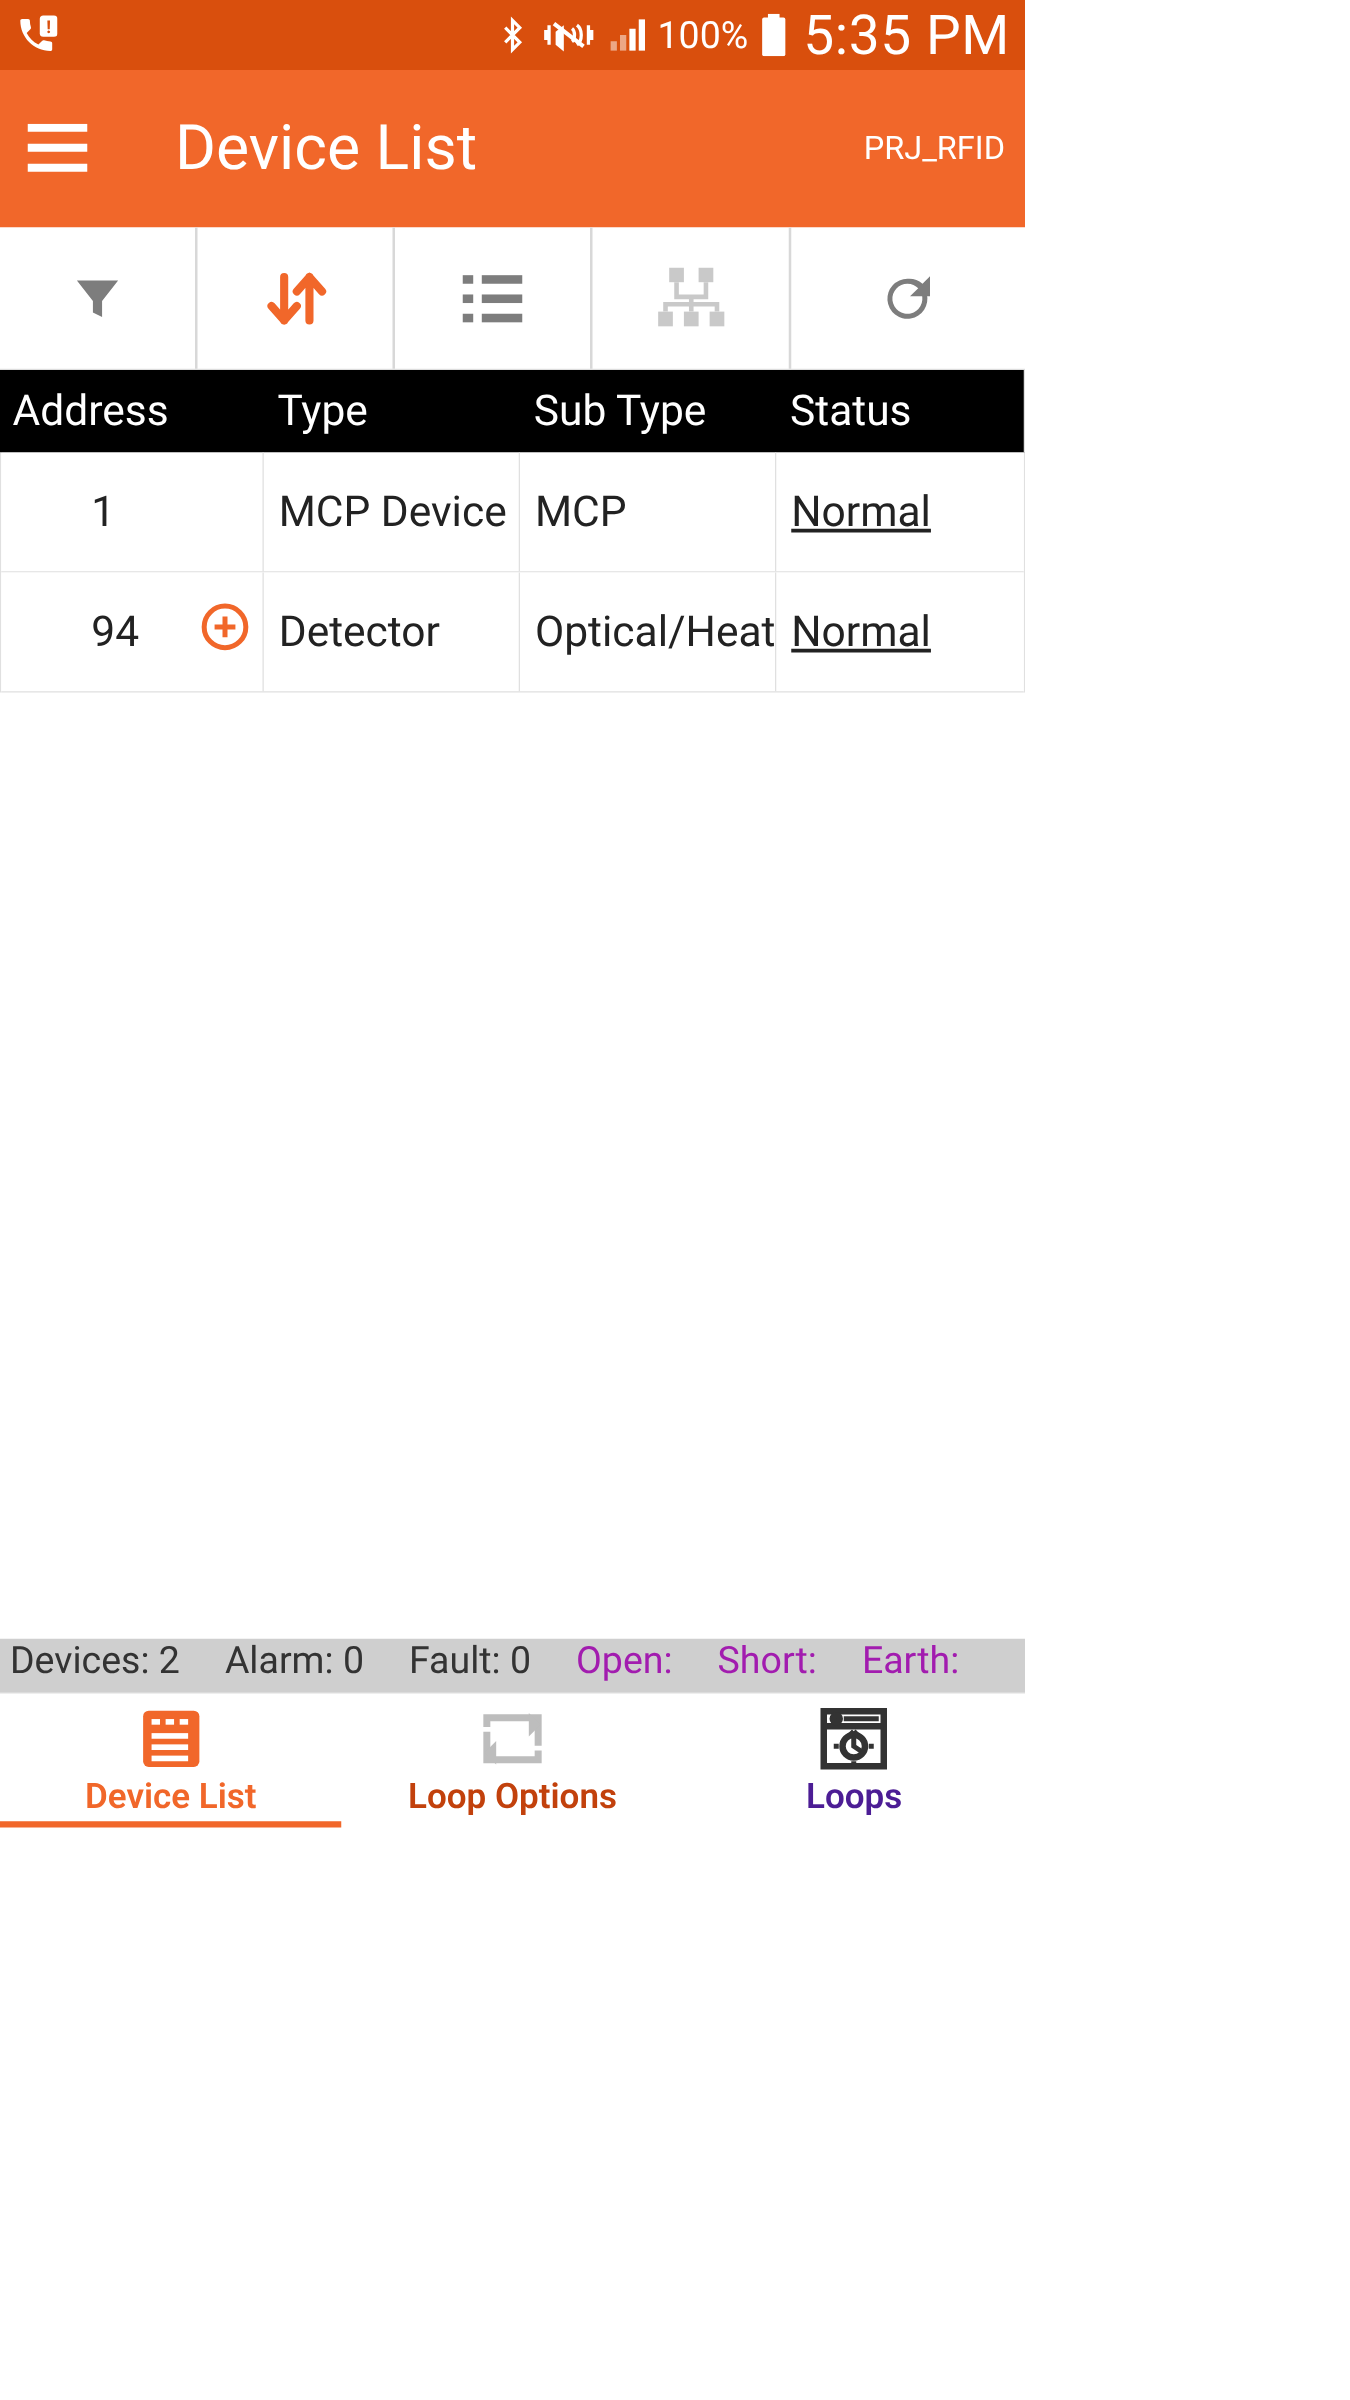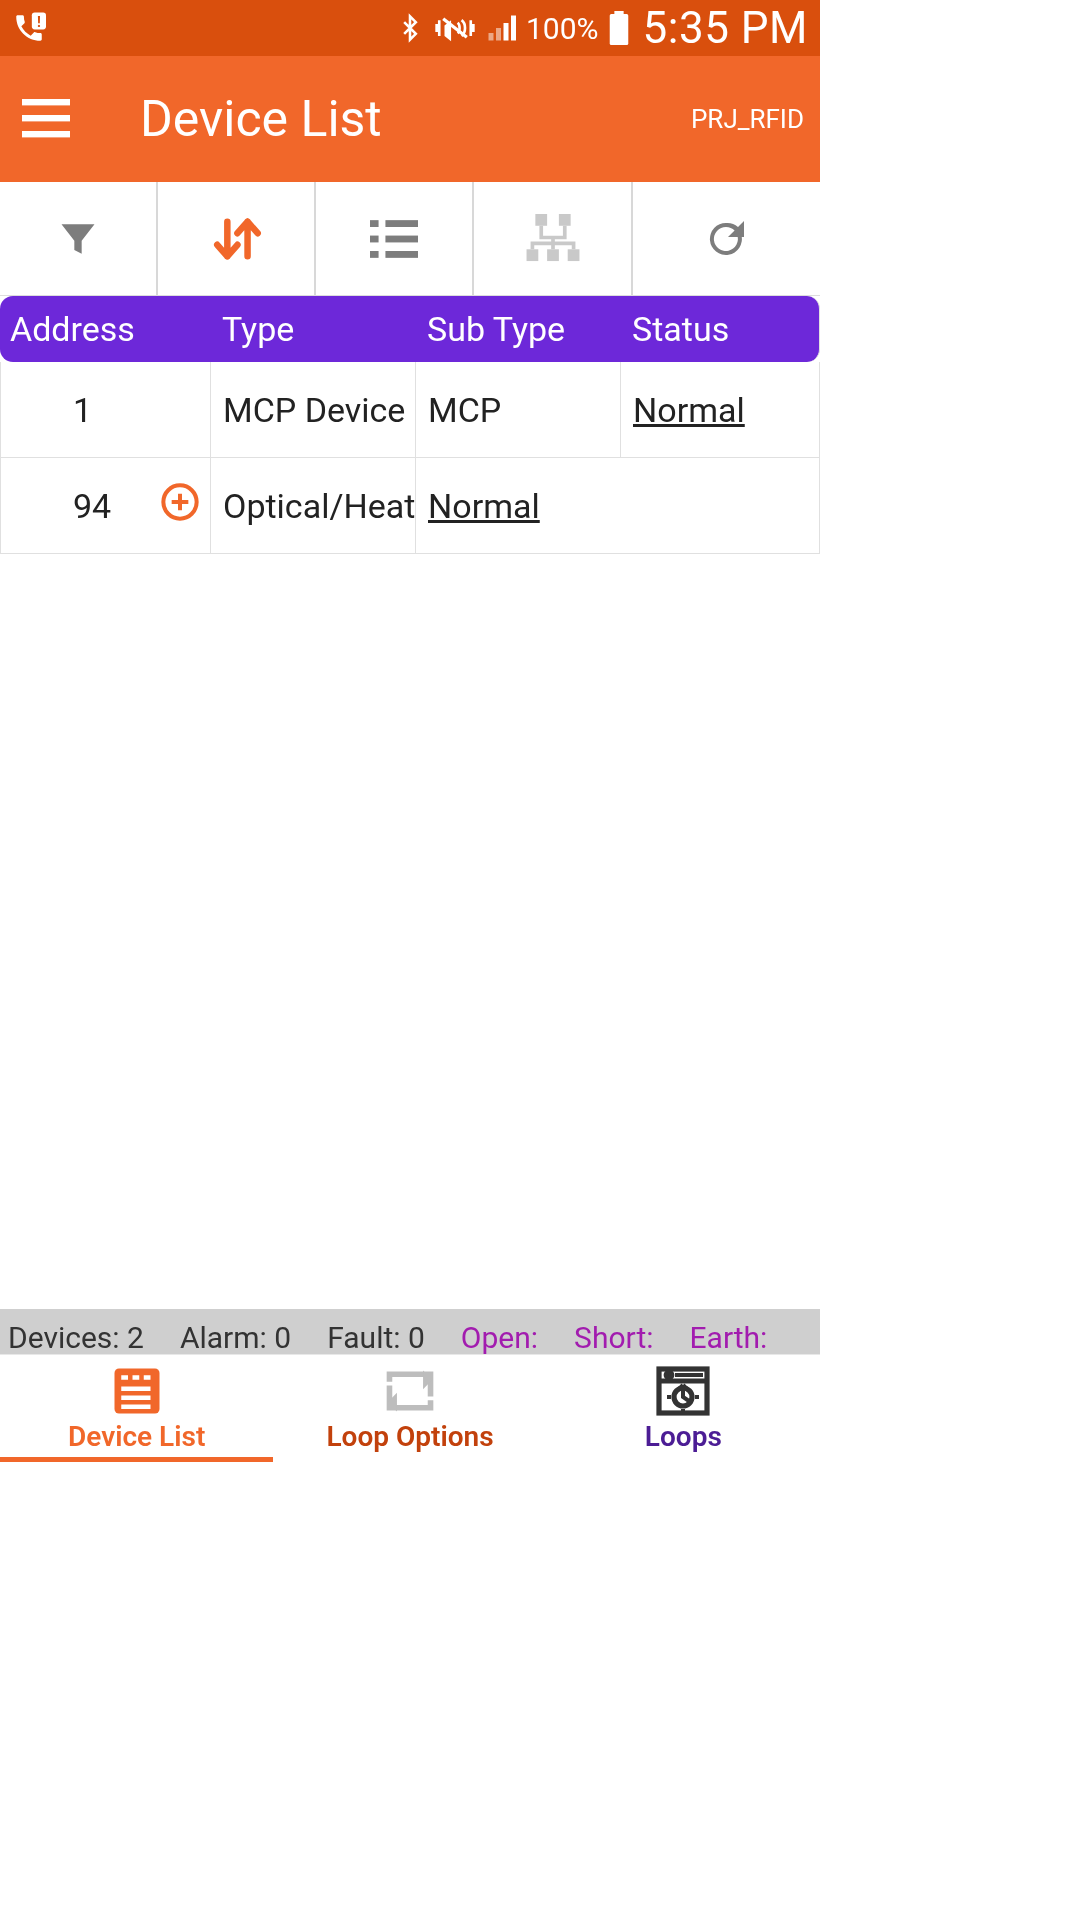--- a/index.html
+++ b/index.html
@@ -49,27 +49,26 @@
     border-right: 2px solid #d8d8d8;
     cursor: pointer;
   }
   .toolbar .tbtn:first-child { flex:1; }
   .toolbar .tbtn:last-child { flex: 1.2; border-right: none; }
   .toolbar svg { display:block; }
 
   
   .table-head {
     height: 66px;
-    background: #6d28d9;
+    background: #000000;
     display: flex;
     color: #fff;
     font-size: 34px;
     align-items: center;
     border-right: 1px solid #e0e0e0;
-    border-radius: 13px;
   }
   .col-address { width: 210px; padding-left: 10px; }
   .col-type    { width: 205px; padding-left: 12px; }
   .col-subtype { width: 205px; padding-left: 12px; }
   .col-status  { flex: 1;      padding-left: 12px; }
 
   
   .table-body { border-left: 1px solid #e0e0e0; border-right: 1px solid #e0e0e0;}
   .row {
     height: 96px;
@@ -82,26 +81,26 @@
   }
   .row > div { height:100%; display:flex; align-items:center; border-right:1px solid #e0e0e0;}
   .row > div:last-child { border-right:none;text-decoration:underline;}
   .row .col-address { justify-content:flex-start; padding-left:72px; position:relative; }
   .row .col-subtype { white-space: nowrap; }
   .addr-icon { position:absolute; right:10px; top:50%; transform:translateY(-50%);}
 
   
   .summary-bar {
     position: absolute;
-    bottom: 107px;
+    bottom: 89px;
     left: 0; right: 0;
-    height: 46px;
+    height: 62px;
     background: #cfcfcf;
     display: flex;
-    align-items: flex-end;
+    align-items: flex-start;
     padding: 0 8px;
     font-size: 30px;
     color: #333;
     gap: 36px;
     white-space: nowrap;
   }
   .summary-bar .dim { color: #a21caf; }
 
   
   .bottom-nav {
@@ -257,20 +256,21 @@
     <div class="row">
       <div class="col-address">
         <span>94</span>
         <span class="addr-icon">
           <svg width="40" height="40" viewBox="0 0 24 24" fill="none" stroke="#f1672a" stroke-width="2.4">
             <circle cx="12" cy="12" r="10"></circle>
             <path d="M12 7v10M7 12h10"></path>
           </svg>
         </span>
       </div>
+      <div class="col-type">Detector</div>
       <div class="col-subtype">Optical/Heat</div>
       <div class="col-status">Normal</div>
     </div>
   </div>
 
   <div class="summary-bar">
     <span>
       <span>Devices:</span>
       <span>2</span>
     </span>

